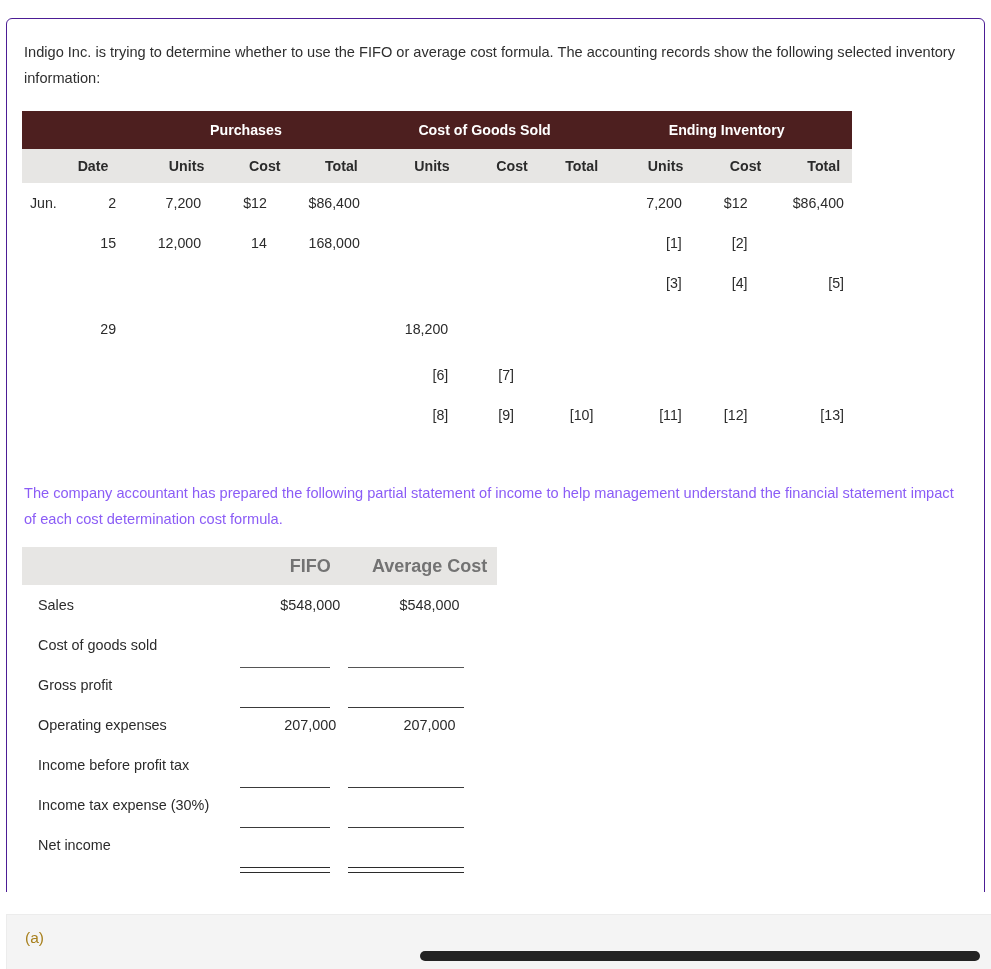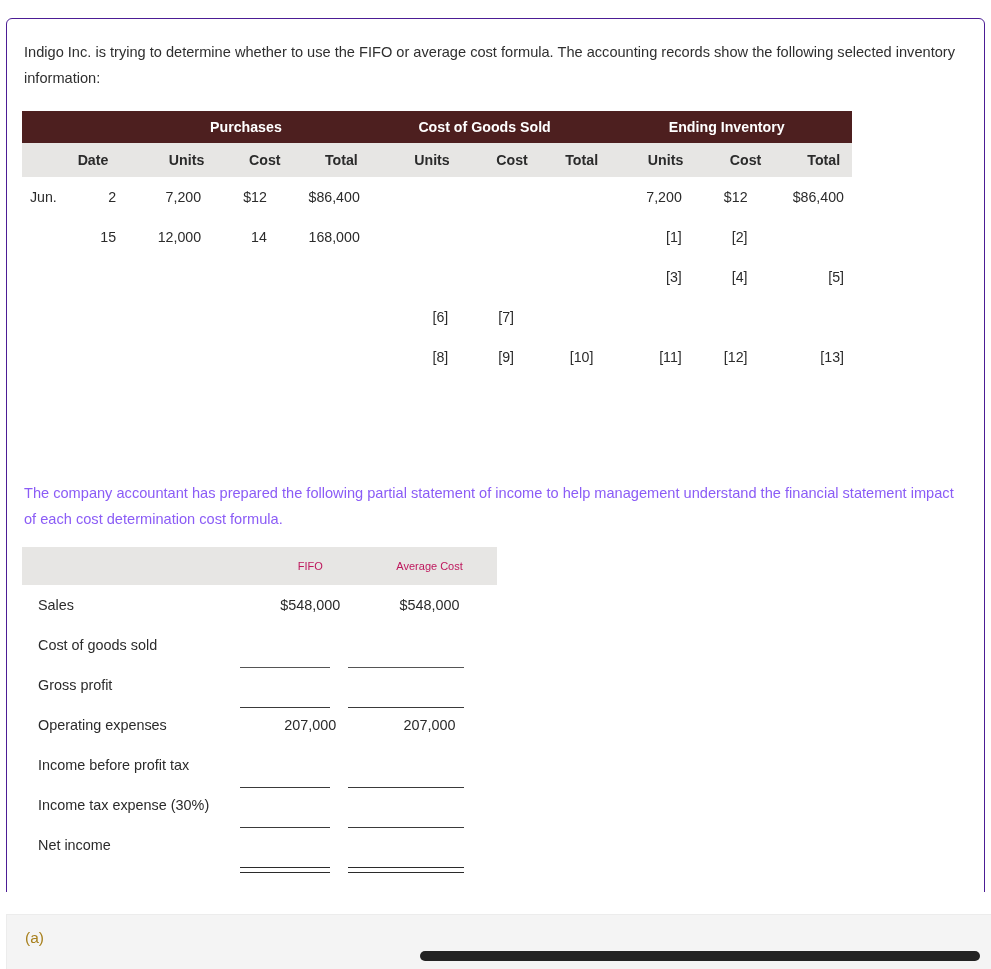--- a/index.html
+++ b/index.html
@@ -61,21 +61,21 @@
   }
   .inv-table th, .inv-table td {
     padding: 0;
     margin: 0;
   }
   .grouphead th {
     background: #4d1f1f;
     color: #ffffff;
     font-size: 14.2px;
     font-weight: bold;
-    height: 32px;
+    height: 38px;
     vertical-align: middle;
     text-align: center;
   }
   .grouphead th.blank { background: #4d1f1f; }
   .colhead th {
     background: #e7e6e4;
     color: #2b2b2b;
     font-size: 14.2px;
     font-weight: bold;
     height: 34px;
@@ -119,23 +119,23 @@
     top: 528px;
     width: 475px;
   }
   .is-table {
     width: 475px;
     border-collapse: collapse;
     table-layout: fixed;
   }
   .is-table th {
     background: #e7e6e4;
-    font-size: 11px;
-    font-weight: normal;
-    color: #be185d;
+    font-size: 18px;
+    font-weight: bold;
+    color: #737373;
     height: 38px;
     vertical-align: middle;
     text-align: center;
     padding: 0;
   }
   .is-table th.lbl { background: #e7e6e4; }
   .is-table td {
     font-size: 14.4px;
     color: #2b2b2b;
     height: 40px;
@@ -285,20 +285,33 @@
         <td></td>
         <td></td>
         <td></td>
         <td></td>
         <td></td>
         <td></td>
         <td>[3]</td>
         <td>[4]</td>
         <td>[5]</td>
       </tr>
+      <tr class="tall">
+        <td class="month"></td>
+        <td>29</td>
+        <td></td>
+        <td></td>
+        <td></td>
+        <td>18,200</td>
+        <td></td>
+        <td></td>
+        <td></td>
+        <td></td>
+        <td></td>
+      </tr>
       <tr>
         <td class="month"></td>
         <td></td>
         <td></td>
         <td></td>
         <td></td>
         <td>[6]</td>
         <td>[7]</td>
         <td></td>
         <td></td>

